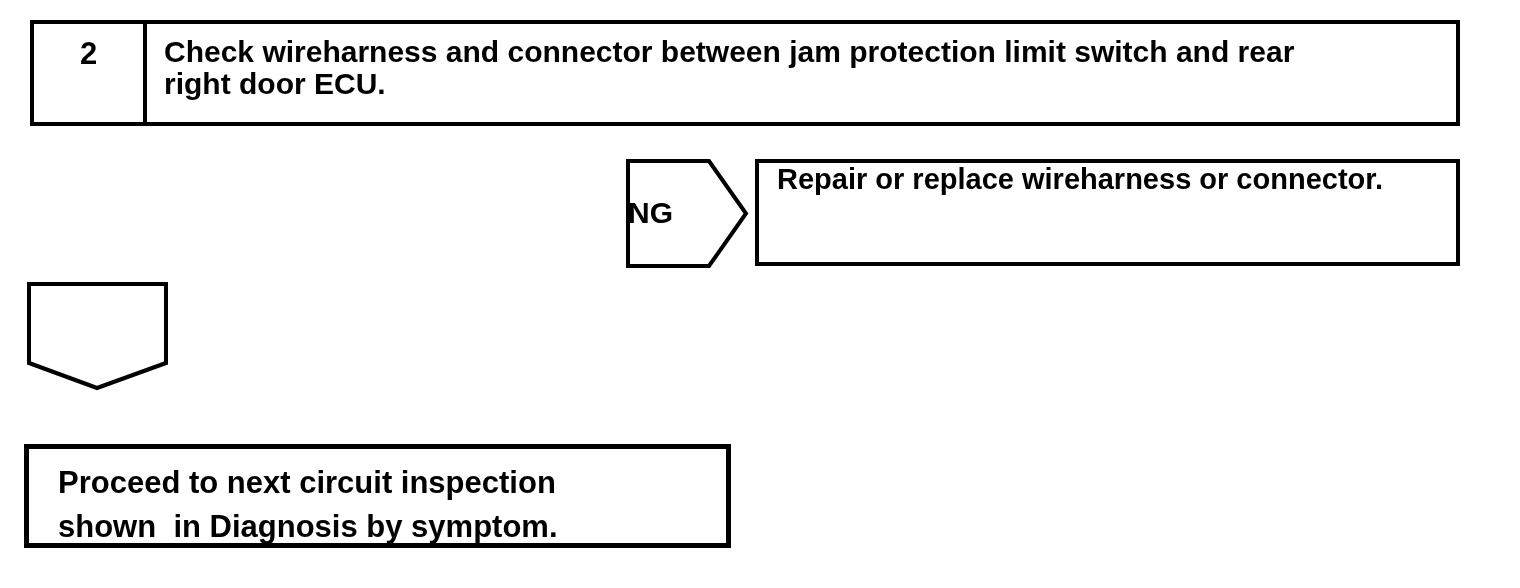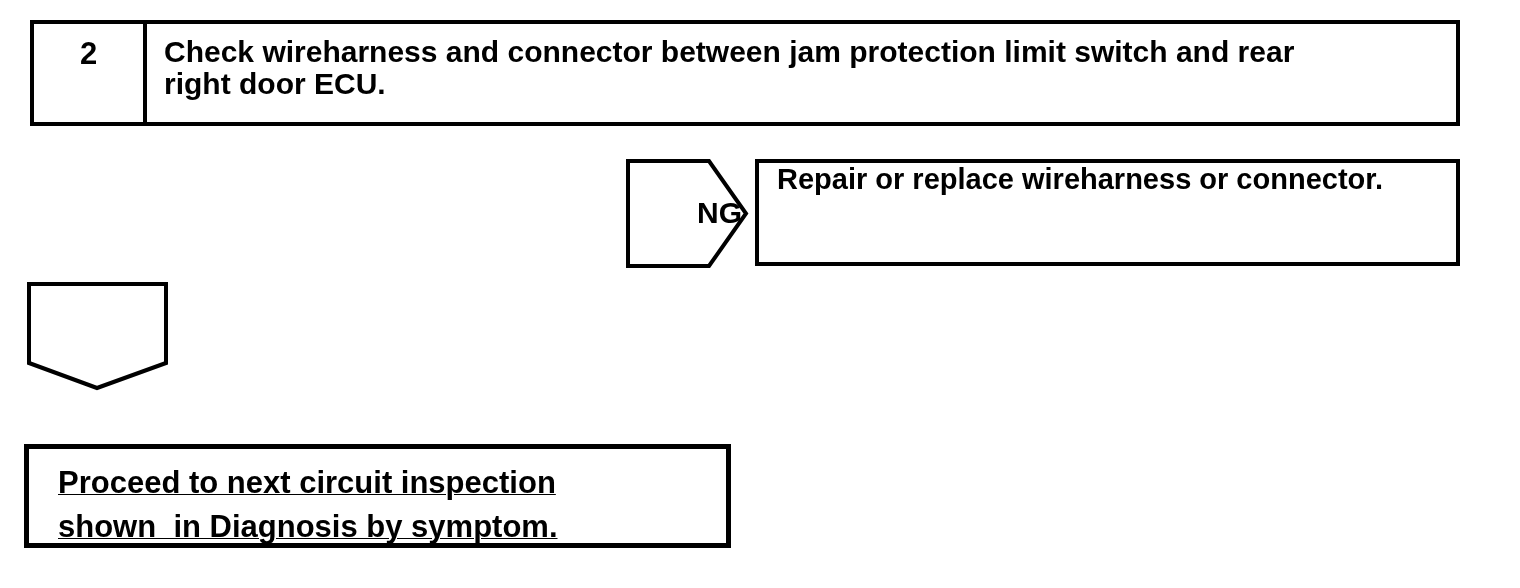--- a/index.html
+++ b/index.html
@@ -52,21 +52,21 @@
     stroke: #000000;
     stroke-width: 4;
     stroke-linejoin: miter;
   }
 
   
   .ng-label {
     position: absolute;
     left: 628px; top: 198px;
     width: 114px;
-    text-align: right;
+    text-align: left;
     font-size: 30px;
     line-height: 30px;
   }
   .ok-label {
     position: absolute;
     left: 29px; top: 305px;
     width: 137px;
     text-align: center;
     font-size: 31px;
     line-height: 31px;
@@ -88,21 +88,20 @@
   }
 
   
   .proceed-box {
     position: absolute;
     left: 24px; top: 444px;
     width: 707px; height: 104px;
     border: 5px solid #000000;
     background: #ffffff;
     padding: 12px 10px 0 29px;
-    text-decoration: underline;
   }
   .proceed-box .box-text {
     font-size: 31px;
     line-height: 44px;
     white-space: pre-wrap;
   }
 </style>
 </head>
 <body>
 

